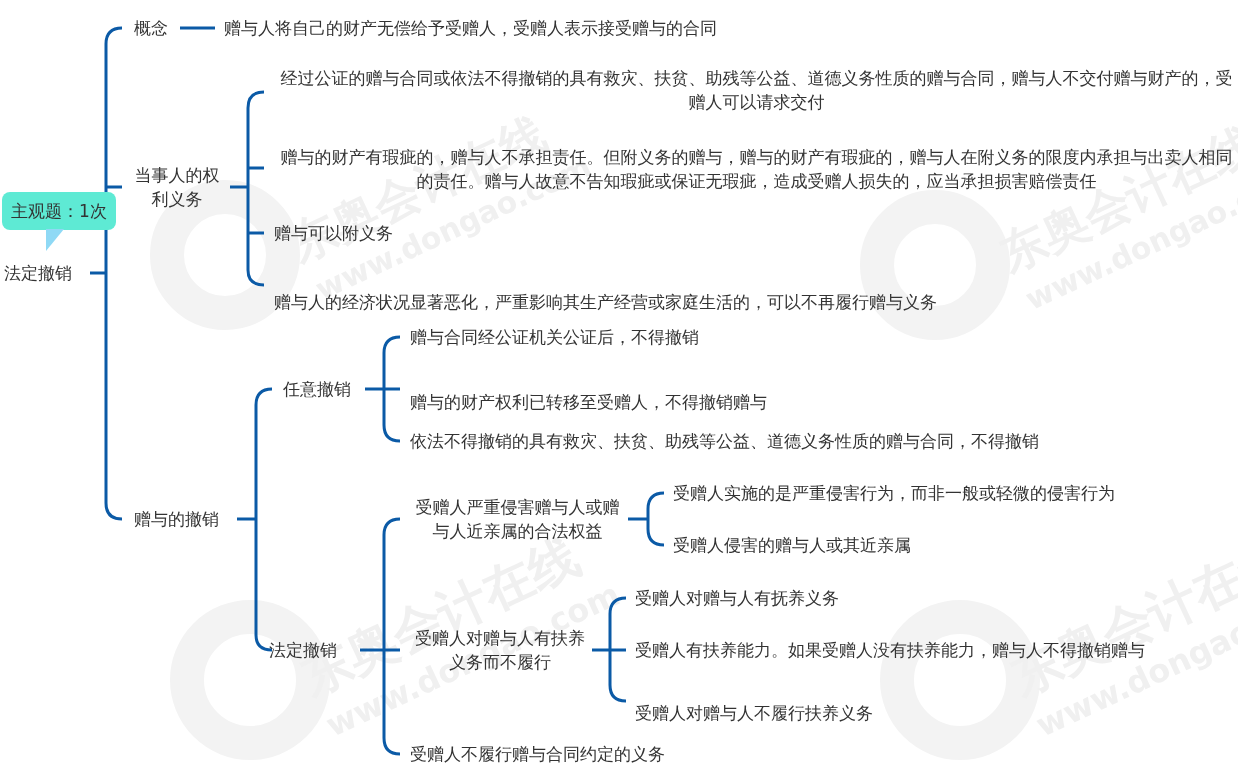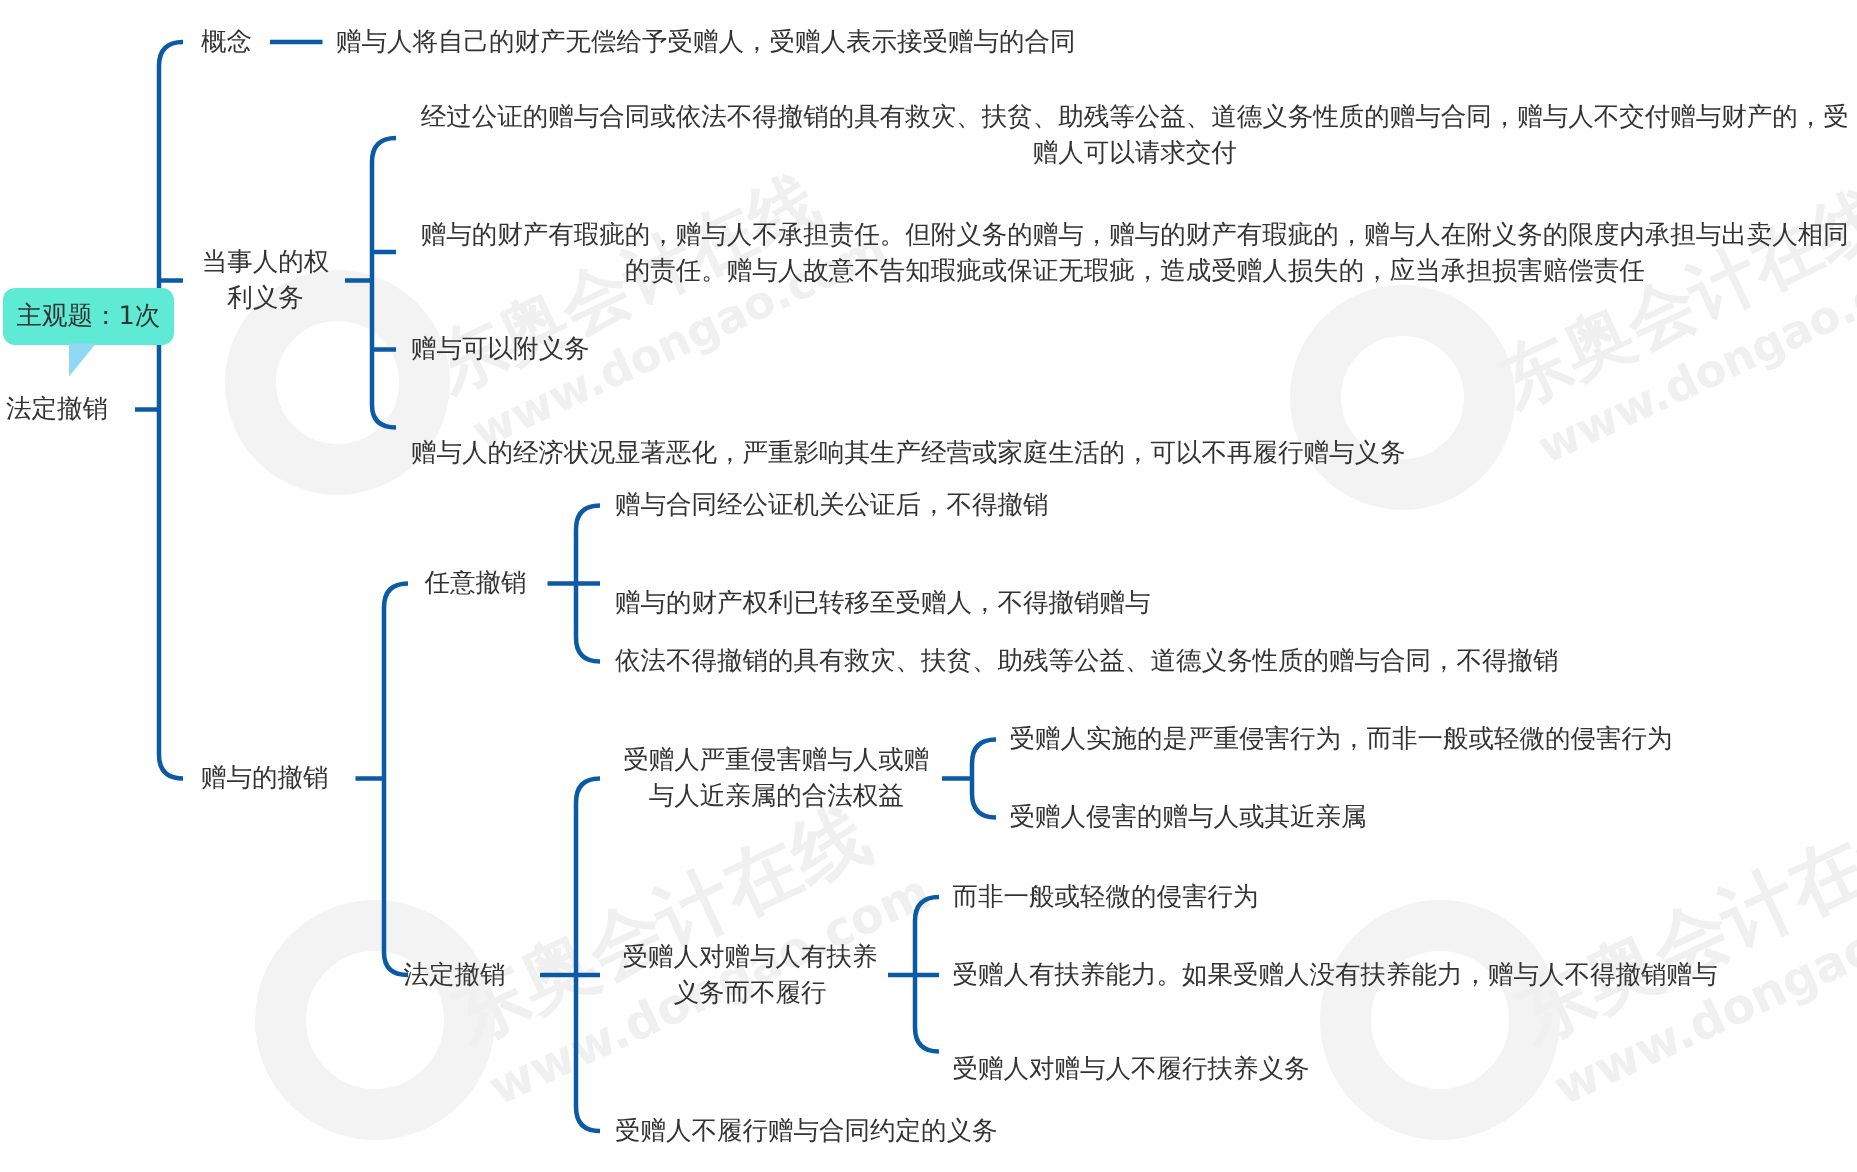--- a/index.html
+++ b/index.html
@@ -92,17 +92,17 @@
 <div class="node" style="left:410px;top:390px;">赠与的财产权利已转移至受赠人，不得撤销赠与</div>
 <div class="node" style="left:410px;top:429px;">依法不得撤销的具有救灾、扶贫、助残等公益、道德义务性质的赠与合同，不得撤销</div>
 
 <div class="node" style="left:269px;top:638px;">法定撤销</div>
 
 <div class="node wrap" style="left:410px;top:495px;width:215px;">受赠人严重侵害赠与人或赠与人近亲属的合法权益</div>
 <div class="node" style="left:673px;top:481px;">受赠人实施的是严重侵害行为，而非一般或轻微的侵害行为</div>
 <div class="node" style="left:673px;top:533px;">受赠人侵害的赠与人或其近亲属</div>
 
 <div class="node wrap" style="left:410px;top:626px;width:180px;">受赠人对赠与人有扶养义务而不履行</div>
-<div class="node" style="left:635px;top:586px;">而非一般或轻微的侵害行为</div>
+<div class="node" style="left:635px;top:586px;">受赠人对赠与人有抚养义务</div>
 <div class="node" style="left:635px;top:638px;">受赠人有扶养能力。如果受赠人没有扶养能力，赠与人不得撤销赠与</div>
 <div class="node" style="left:635px;top:689px;margin-top:12px;">受赠人对赠与人不履行扶养义务</div>
 
 <div class="node" style="left:410px;top:742px;">受赠人不履行赠与合同约定的义务</div>
 
 </body></html>

